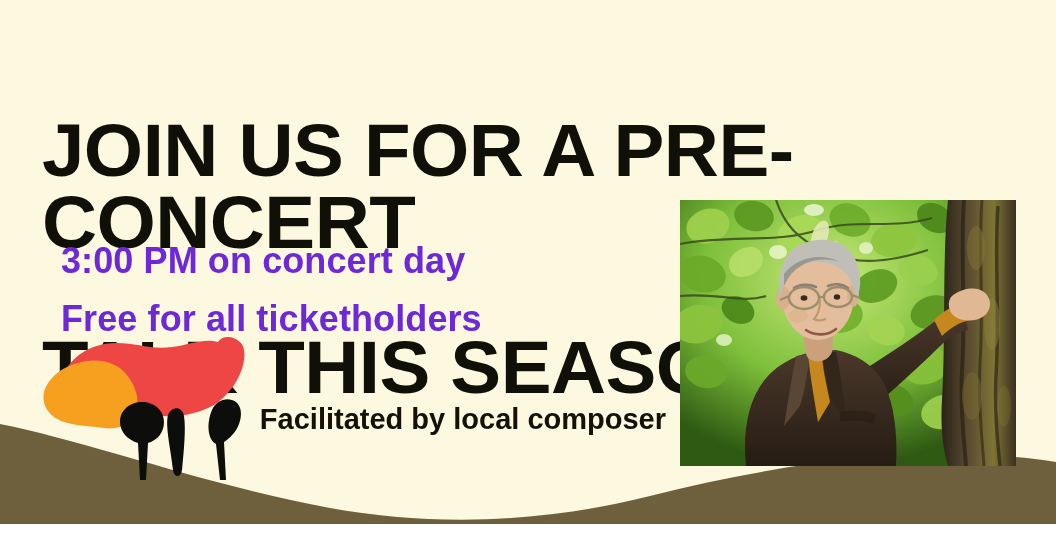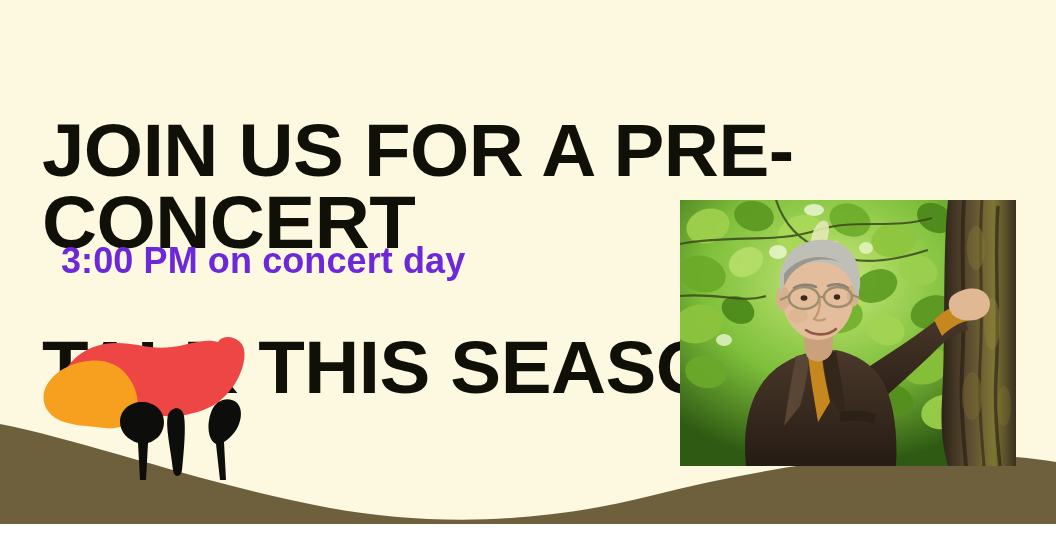--- a/index.html
+++ b/index.html
@@ -111,23 +111,25 @@
     </svg>
   </div>
 
   <div class="headline">
     <span class="headline-line">JOIN US FOR A PRE-CONCERT</span>
     <span class="headline-line">TALK THIS SEASON!</span>
   </div>
 
   <div class="details">
     <span class="details-line">3:00 PM on concert day</span>
+    <span class="details-line">Free for all ticketholders</span>
   </div>
 
   <div class="credit">
+    <span class="credit-line">Facilitated by local composer</span>
   </div>
 
   <div class="flowers">
     <svg width="270" height="150" viewBox="0 0 270 150" xmlns="http://www.w3.org/2000/svg">
 
       <path d="M40,48 C46,30 66,13 94,13 C116,13 128,20 150,17 C170,14 182,8 196,12 C200,6 210,5 218,12 C224,17 224,30 218,44 C212,58 200,72 186,78 C168,86 150,88 130,85 C110,82 92,80 74,84 C58,88 44,84 38,72 C33,62 35,56 40,48 Z" fill="#EE4545"></path>
 
       <path d="M22,62 C26,48 40,36 60,32 C78,28 94,32 104,44 C114,56 118,70 114,82 C110,94 98,100 82,98 C68,96 54,96 42,92 C30,88 19,78 22,62 Z" fill="#F79F1E"></path>
 
       <path d="M98,92 C98,80 108,72 120,72 C132,72 142,80 142,92 C142,102 136,110 126,113 L124,150 L118,150 L116,113 C106,110 98,102 98,92 Z" fill="#0D0D0B"></path>

